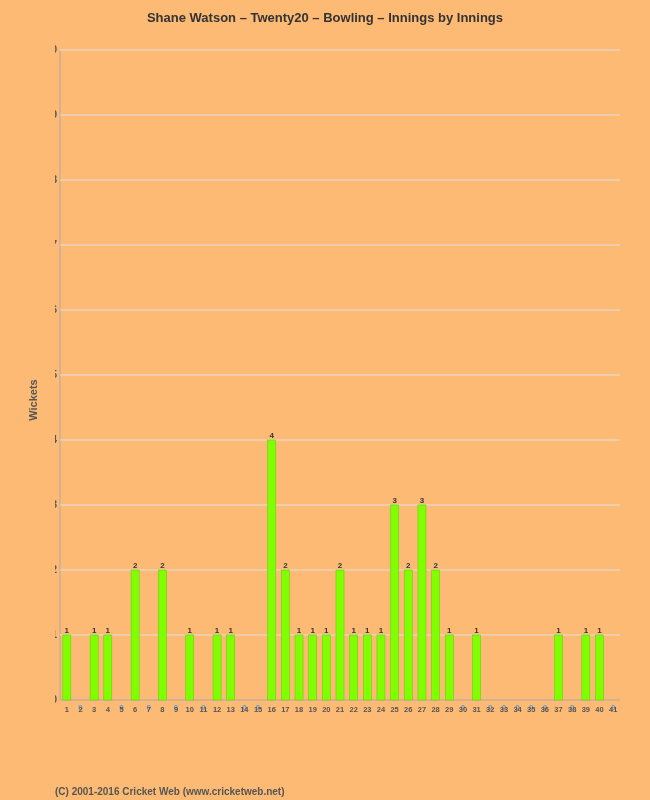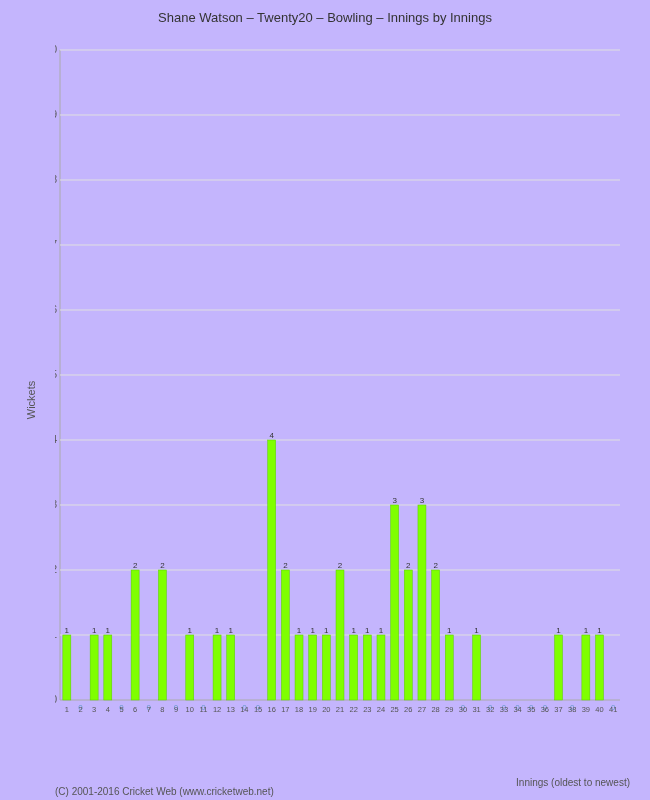--- a/index.html
+++ b/index.html
@@ -8,21 +8,22 @@
       height: 800px;
       background: #fff;
       font-family: Arial, sans-serif;
       font-size: 12px;
       color: #333;
     }
     .chart-container {
       width: 650px;
       height: 800px;
       position: relative;
-      background: #c4b5fd;
+      background: #fdba74;
+      font-weight: bold;
     }
     .chart-title {
       text-align: center;
       font-size: 13px;
       padding: 10px 0 5px 0;
       color: #333;
     }
     .y-axis-label {
       position: absolute;
       left: 12px;
@@ -50,21 +51,20 @@
     }
   </style>
 </head>
 <body>
 
 <div class="chart-container">
   <div class="chart-title">Shane Watson – Twenty20 – Bowling – Innings by Innings</div>
 
   <div class="y-axis-label">Wickets</div>
 
-  <div class="x-axis-label">Innings (oldest to newest)</div>
 
   <div class="copyright">(C) 2001-2016 Cricket Web (www.cricketweb.net)</div>
 
   <svg id="main-chart" style="position:absolute; top:40px; left:55px; right:20px; bottom:70px; width:575px; height:690px;" viewBox="0 0 575 690" width="575" height="690">
   <g>
         <line x1="5" y1="10" x2="5" y2="660" stroke="#aaa" stroke-width="1"></line>
         <line x1="5" y1="660" x2="565" y2="660" stroke="#aaa" stroke-width="1"></line>
       </g>
       <g>
         <text x="2" y="663" text-anchor="end" font-size="10" fill="#555">0</text>

